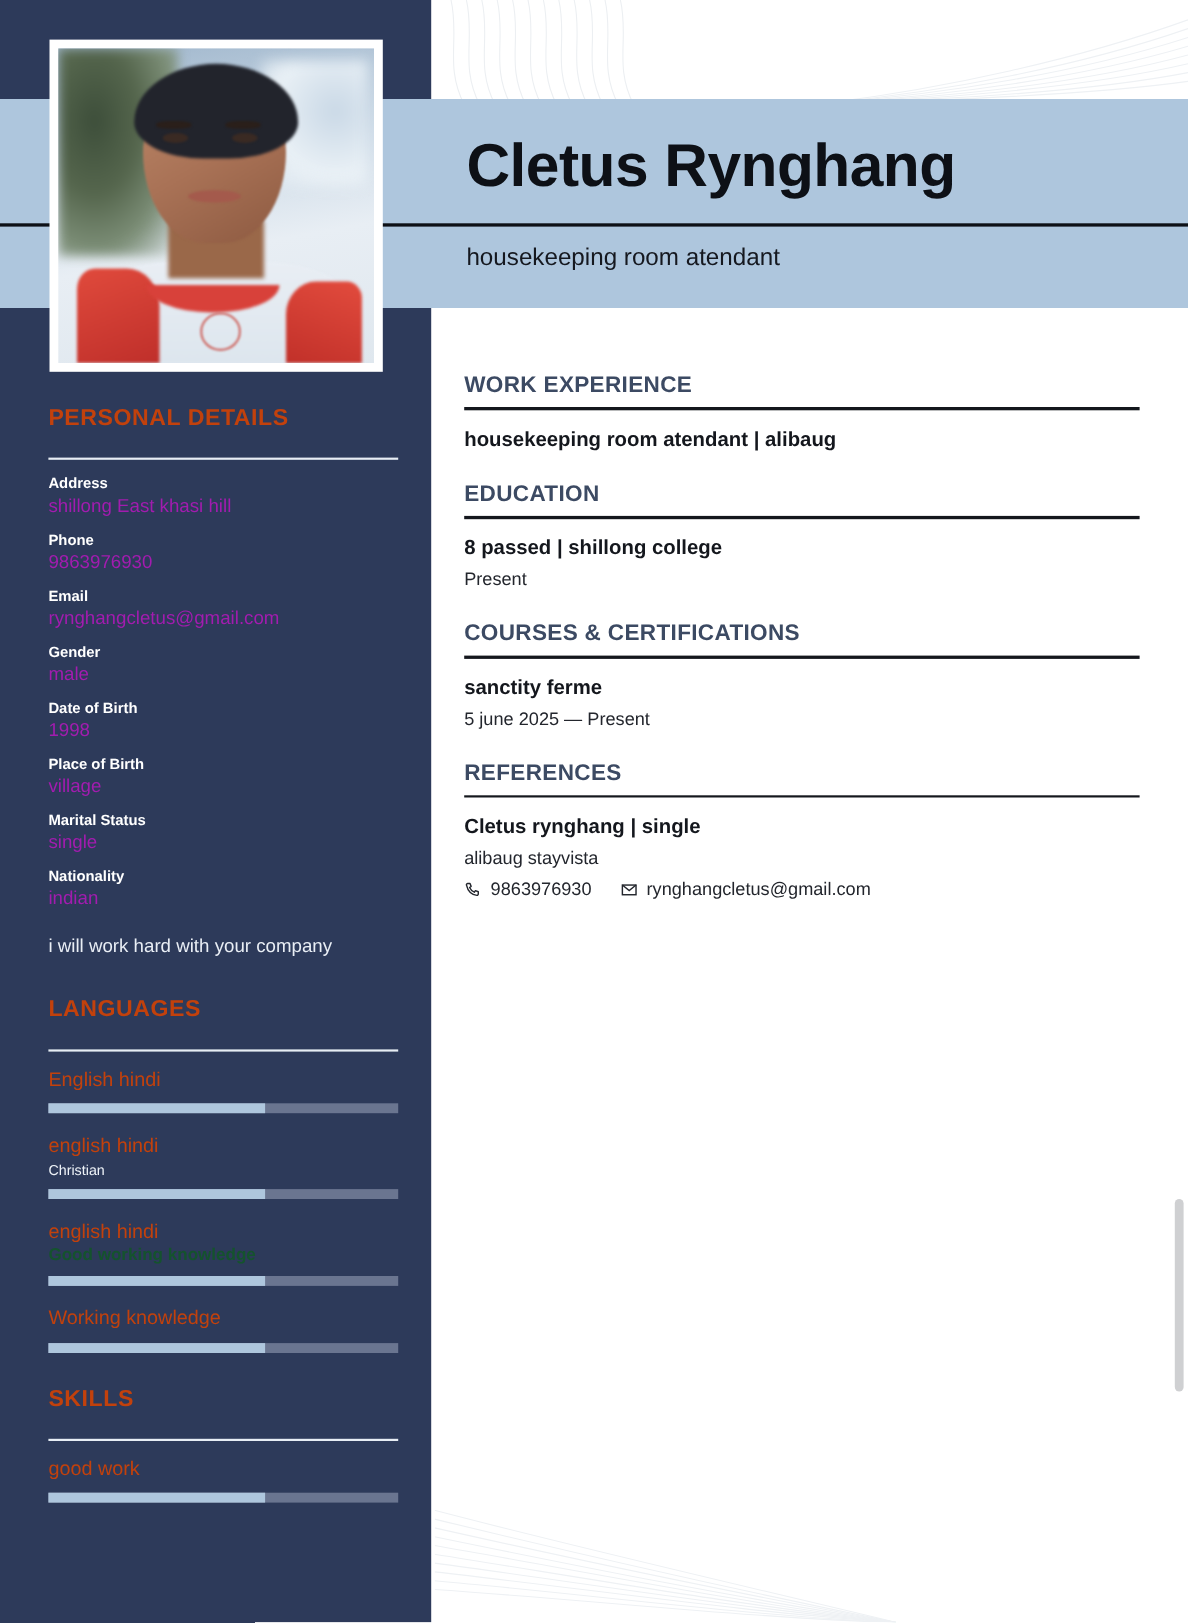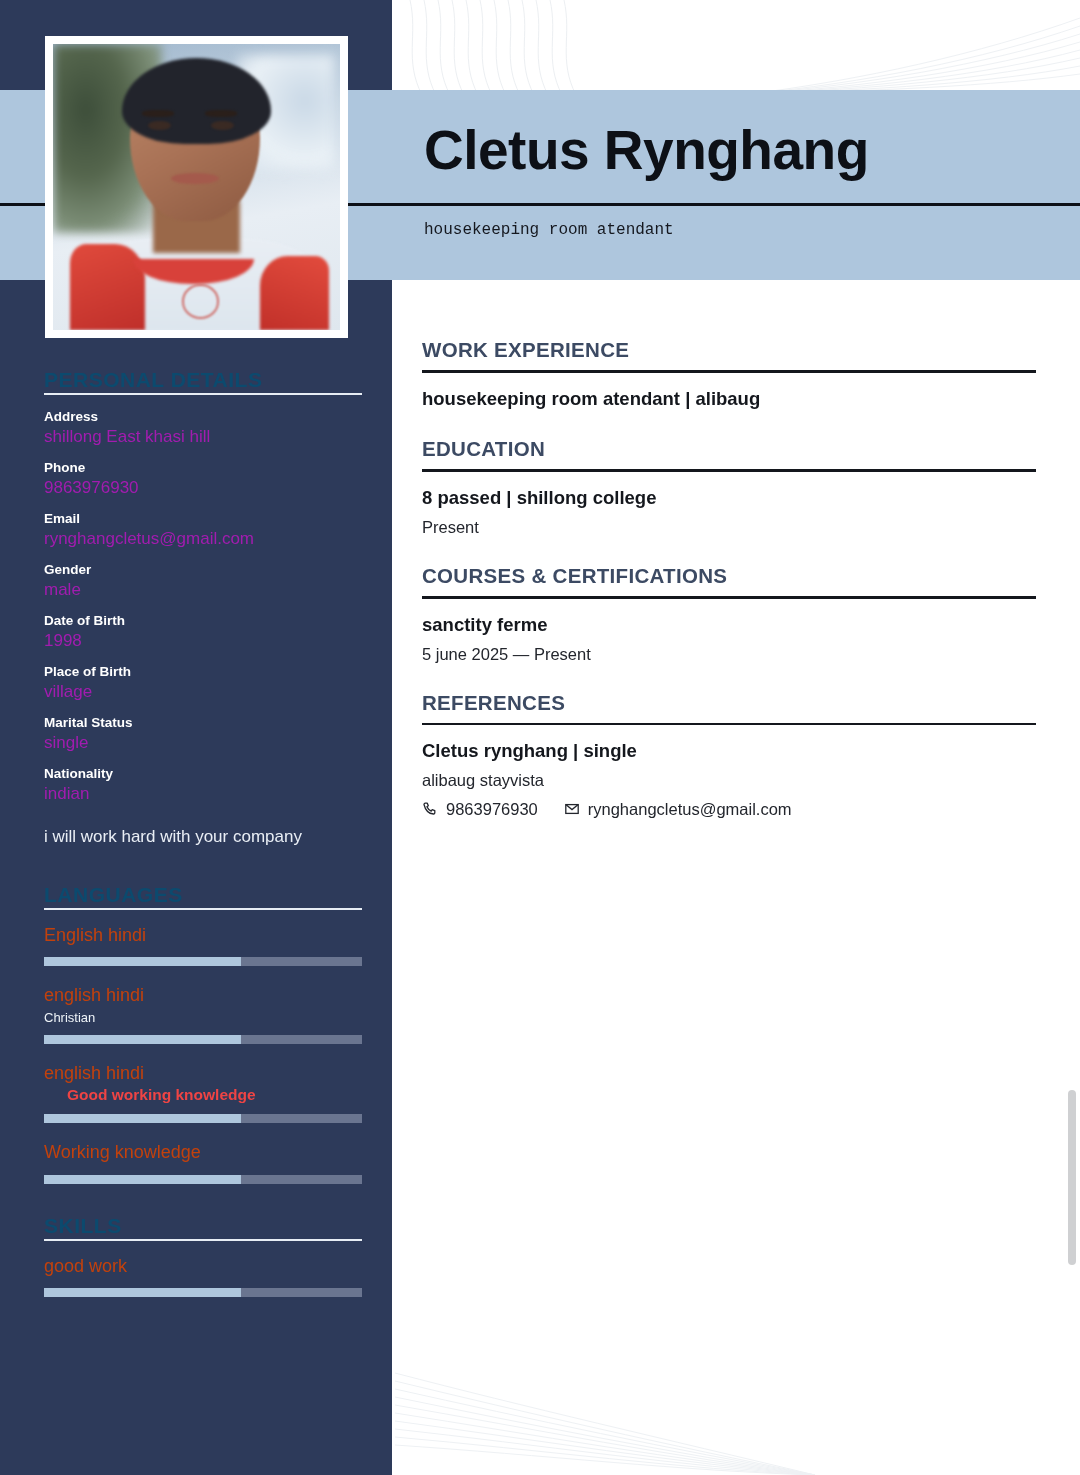--- a/index.html
+++ b/index.html
@@ -162,25 +162,25 @@
   }
 
   
   .side-content {
     position: absolute;
     left: 44px; top: 368px;
     width: 318px;
     z-index: 4;
   }
   .side-h {
-    color: #0c4a6e;
+    color: #c2410c;
     font-size: 21px;
     font-weight: bold;
     letter-spacing: .5px;
-    padding-bottom: 1px;
+    padding-bottom: 24px;
   }
   .side-rule {
     height: 2px;
     background: #e7edf4;
     margin-bottom: 14px;
   }
   .pd-label {
     color: #ffffff;
     font-size: 13.5px;
     font-weight: bold;
@@ -206,25 +206,24 @@
     color: #c2410c;
     font-size: 18px;
     line-height: 1.3;
   }
   .lang-sub {
     color: #eef3f8;
     font-size: 13px;
     margin-top: 2px;
   }
   .lang-level {
-    color: #ef4444;
+    color: #14532d;
     font-size: 15.5px;
     font-weight: bold;
     margin-top: 1px;
-    margin-left: 23px;
   }
   .bar {
     position: relative;
     height: 9px;
     background: #6a7590;
     margin-top: 10px;
   }
   .bar > i {
     position: absolute;
     left: 0; top: 0; bottom: 0;
@@ -245,24 +244,23 @@
     font-size: 55px;
     font-weight: bold;
     color: #0d1016;
     letter-spacing: -0.5px;
     line-height: 1.05;
     text-align: right;
   }
   .role {
     position: absolute;
     left: 424px; top: 221px;
-    font-size: 16px;
+    font-size: 22px;
     color: #15181f;
     z-index: 5;
-    font-family: Liberation Mono, monospace;
   }
 
   
   .main {
     position: absolute;
     left: 422px; top: 338px;
     width: 614px;
     z-index: 3;
   }
   .sec-h {

